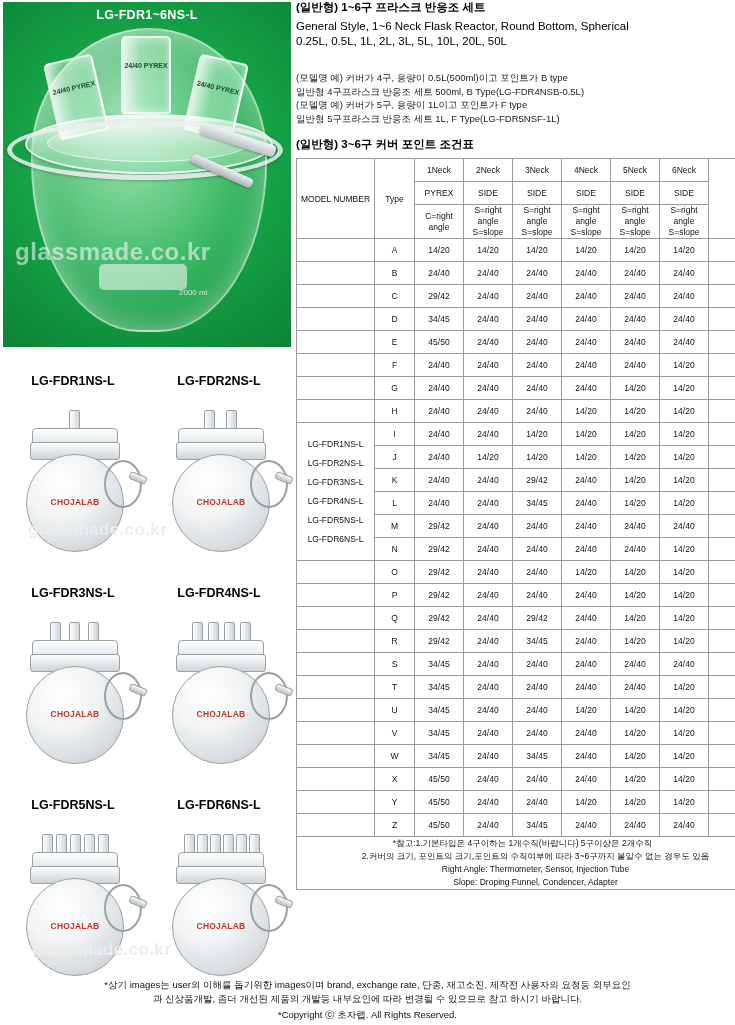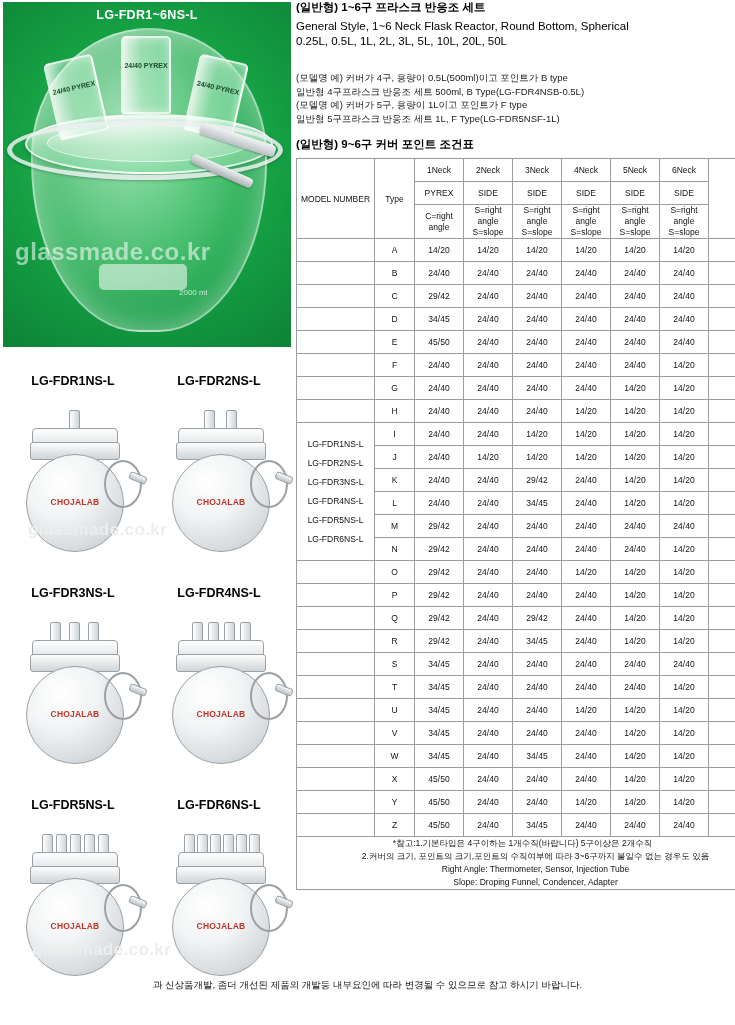--- a/index.html
+++ b/index.html
@@ -474,21 +474,21 @@
 
   <div class="right-col">
     <div class="hdr-line bold" style="">(일반형) 1~6구 프라스크 반응조 세트</div>
     <div class="hdr-line" style="margin-top:4px;">General Style, 1~6 Neck Flask Reactor, Round Bottom, Spherical</div>
     <div class="hdr-line">0.25L, 0.5L, 1L, 2L, 3L, 5L, 10L, 20L, 50L</div>
     <div class="hdr-small" style="margin-top:22px;">(모델명 예) 커버가 4구, 용량이 0.5L(500ml)이고 포인트가 B type</div>
     <div class="hdr-small">일반형 4구프라스크 반응조 세트 500ml, B Type(LG-FDR4NSB-0.5L)</div>
     <div class="hdr-small" style="">(모델명 예) 커버가 5구, 용량이 1L이고 포인트가 F type</div>
     <div class="hdr-small">일반형 5구프라스크 반응조 세트 1L, F Type(LG-FDR5NSF-1L)</div>
 
-    <div class="sec-title">(일반형) 9~6구 커버 포인트 조건표</div>
+    <div class="sec-title">(일반형) 3~6구 커버 포인트 조건표</div>
 
     <table class="spec">
       <colgroup>
         <col class="col-model">
           <col class="col-type">
         <col class="col-neck">
           <col class="col-neck">
           <col class="col-neck">
         <col class="col-neck">
           <col class="col-neck">
@@ -826,15 +826,17 @@
             <span class="ind">2.커버의 크기, 포인트의 크기,포인트의 수직여부에 따라 3~6구까지 붙일수 없는 경우도 있음</span>
             <span class="ind">Right Angle: Thermometer, Sensor, Injection Tube</span>
             <span class="ind">Slope: Droping Funnel, Condencer, Adapter</span>
           </td>
         </tr>
       </tfoot>
     </table>
   </div>
 
   <div class="footer">
+    <div class="l1">*상기 images는 user의 이해를 돕기위한 images이며 brand, exchange rate, 단종, 재고소진, 제작전 사용자의 요청등 외부요인</div>
     <div class="l2">과 신상품개발, 좀더 개선된 제품의 개발등 내부요인에 따라 변경될 수 있으므로 참고 하시기 바랍니다.</div>
+    <div class="l3">*Copyright ⓒ 초자랩.     All Rights Reserved.</div>
   </div>
 </div>
 
 </body></html>

